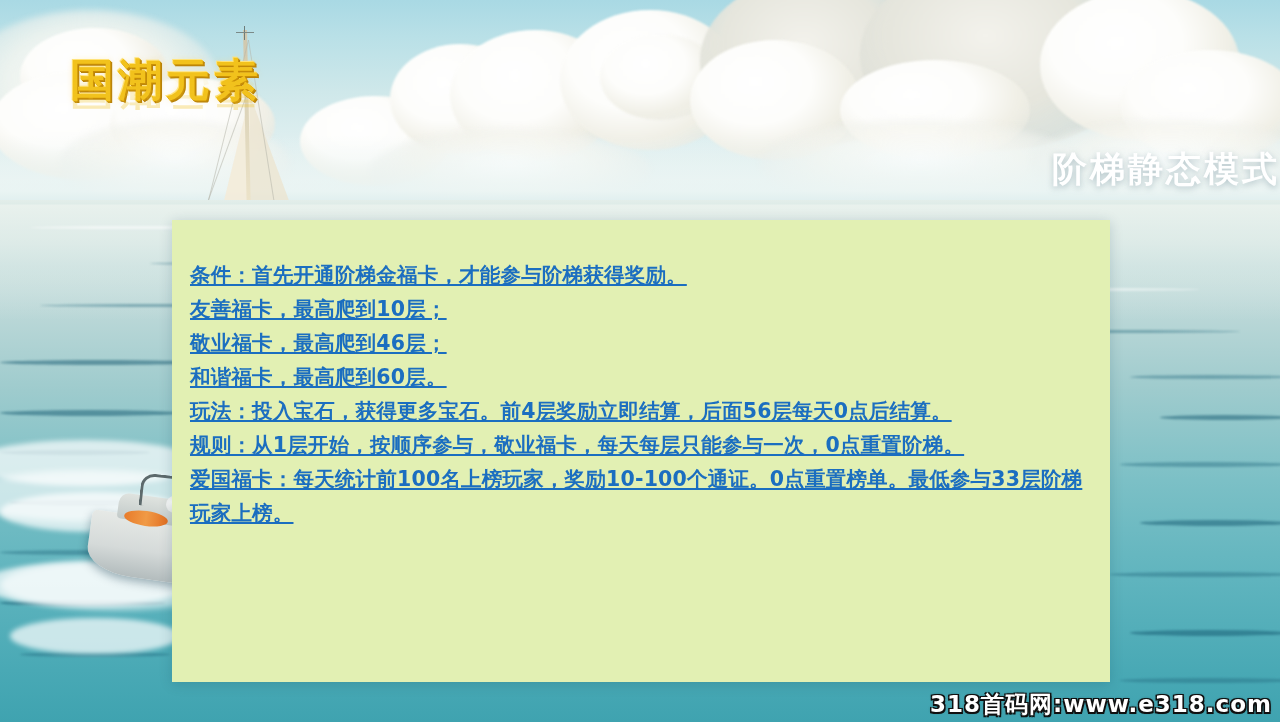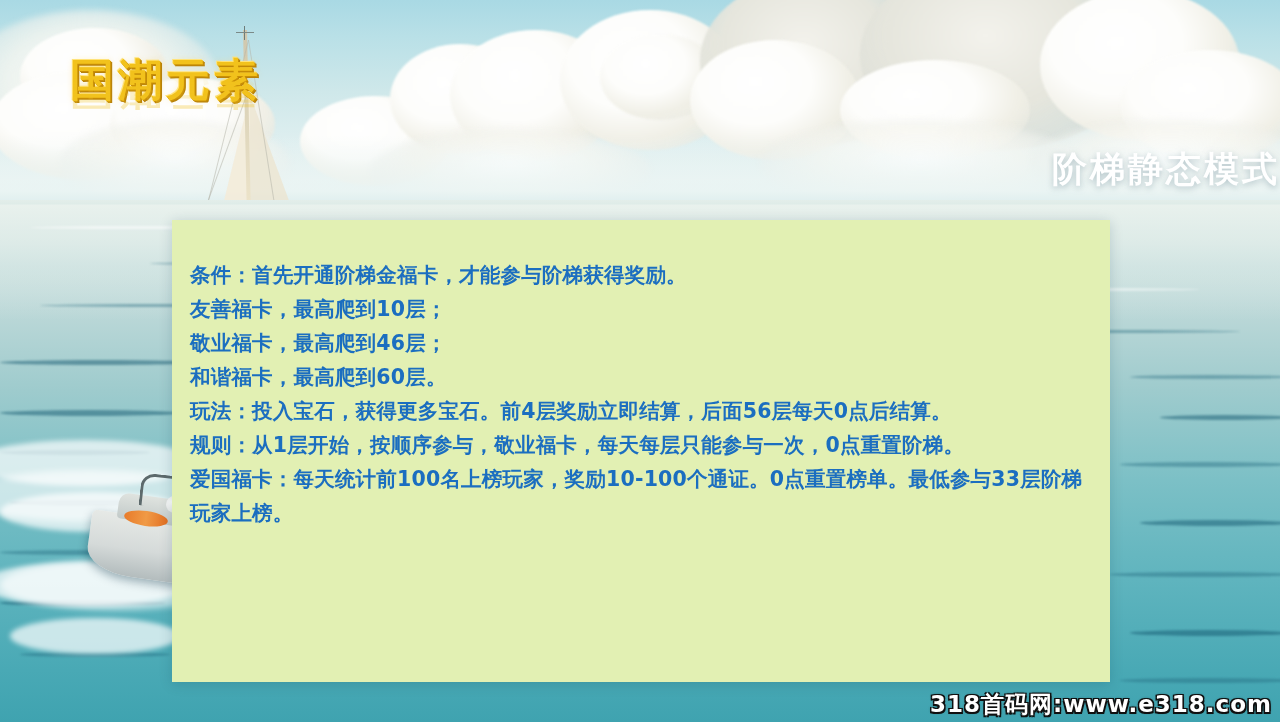--- a/index.html
+++ b/index.html
@@ -281,20 +281,21 @@
   .panel-inner {
     padding: 38px 20px 0 18px;
   }
   .line {
     color: #1b6ec0;
     font-weight: bold;
     font-size: 20.5px;
     line-height: 34px;
     letter-spacing: 0.2px;
     white-space: nowrap;
+    text-decoration: underline;
   }
   .line.wrap {
     white-space: normal;
     padding-right: 4px;
   }
 
   
   .watermark {
     position: absolute;
     right: 8px;

